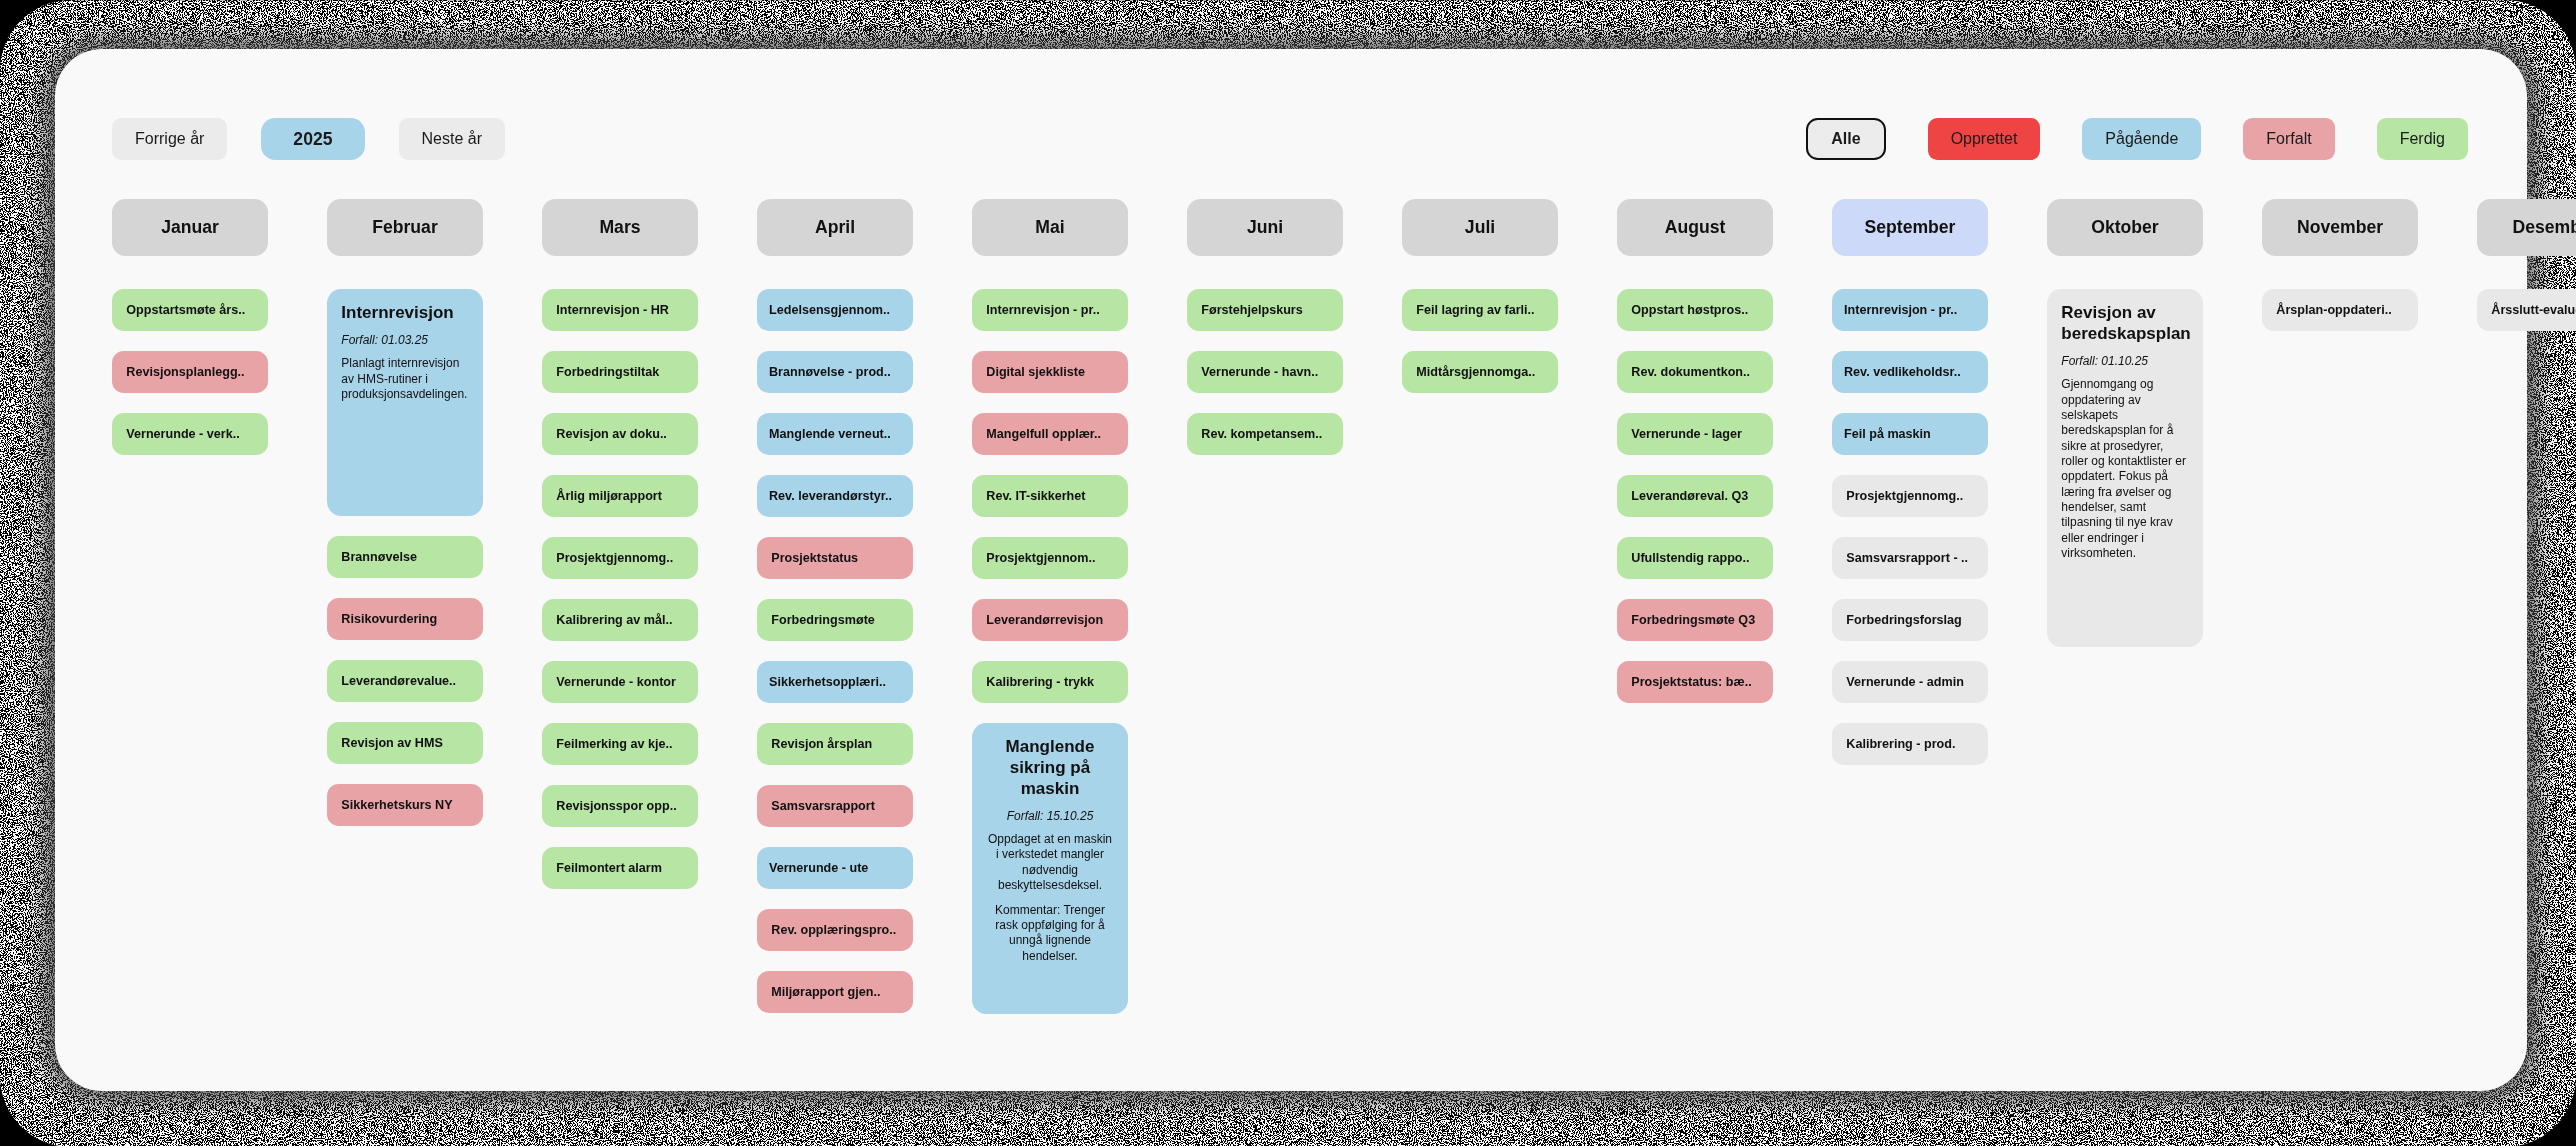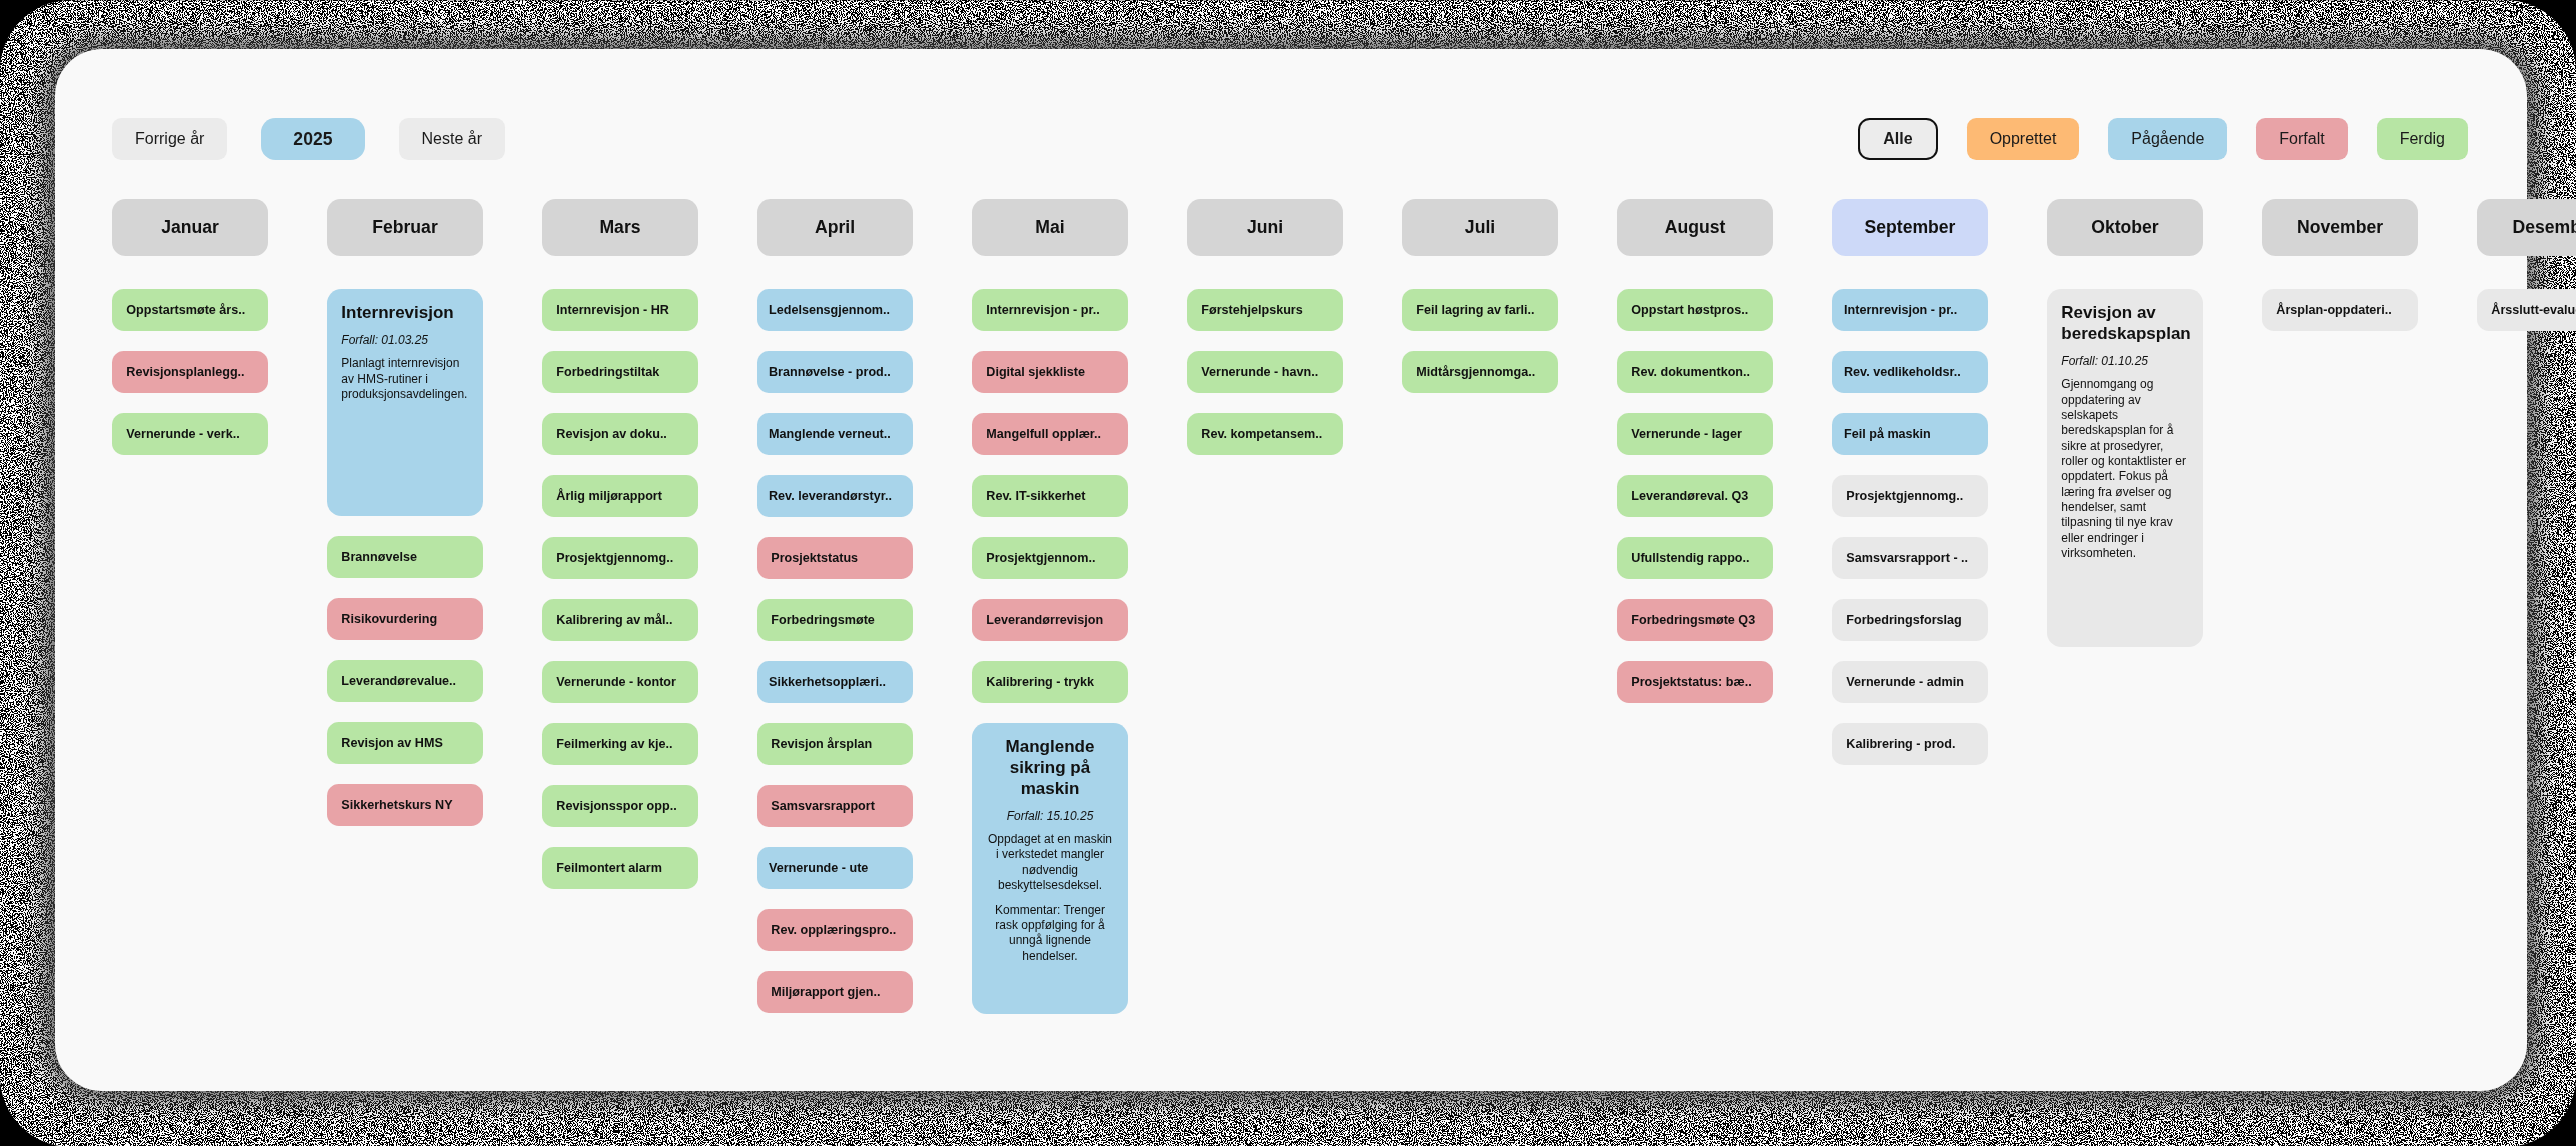--- a/index.html
+++ b/index.html
@@ -20,37 +20,37 @@
     border-radius:47px;
     box-shadow:0 0 25px 10px rgba(70,70,70,.85);
     box-sizing:border-box;
   }
 
   .topbar {
     display:flex; justify-content:space-between; align-items:center;
     margin:69px 59px 0 57px;
   }
   .btn-group { display:flex; gap:34px; align-items:center; }
-  .btn-group.filters { gap:29px; }
+  .btn-group.filters { gap:42px; }
 
   .pill {
     height:42px; padding:0 23px;
     border:none; border-radius:9.2px;
     background:#ebebeb; color:#1a1a1a;
     font-family:inherit; font-size:16px;
     display:flex; align-items:center; justify-content:center;
     box-sizing:border-box; cursor:pointer; white-space:nowrap;
   }
   .pill.year {
     background:var(--inprogress,#a8d4ea);
     font-weight:bold; font-size:17.6px;
     border-radius:14.3px; padding:16px 32px;
   }
   .pill.f-all { background:#ececec; border:2.5px solid #111; font-weight:bold; border-radius:11.8px; }
-  .pill.f-created    { background:#fdba74; }
+  .pill.f-created    { background:#ef4444; }
   .pill.f-inprogress { background:var(--inprogress,#a8d4ea); }
   .pill.f-overdue    { background:var(--overdue,#e8a3a7); }
   .pill.f-done       { background:var(--done,#b7e5a4); }
 
   .board {
     display:flex; gap:59px;
     margin:39px 0 0 57px;
   }
   .col { width:156px; flex:0 0 156px; display:flex; flex-direction:column; }
   .mhead {

